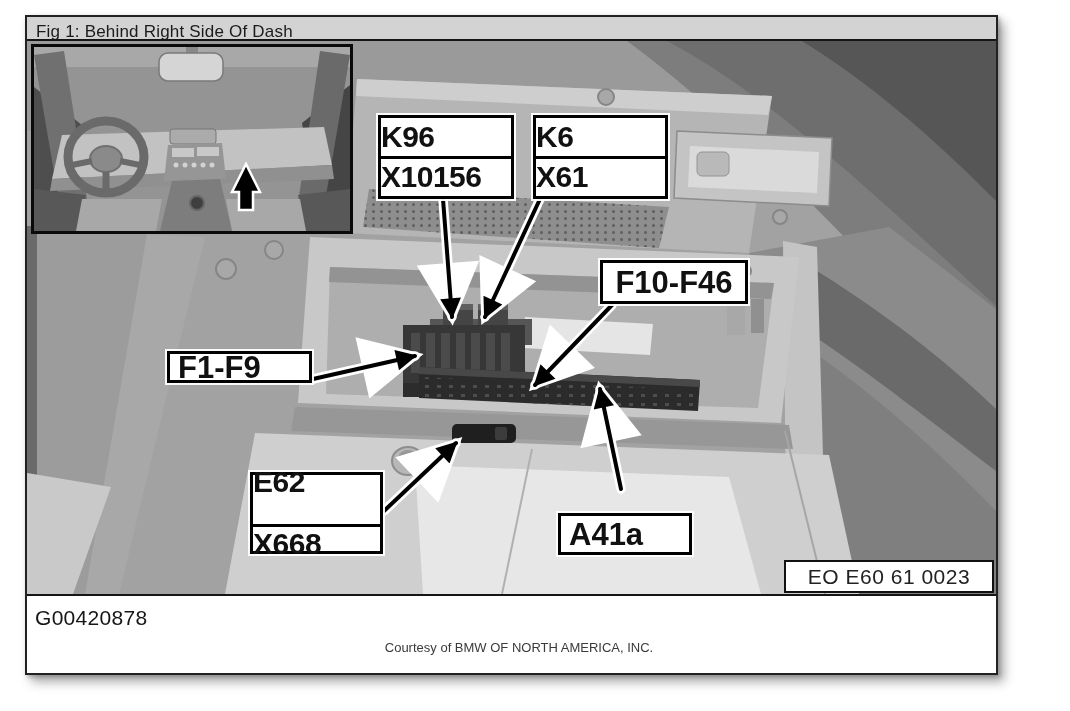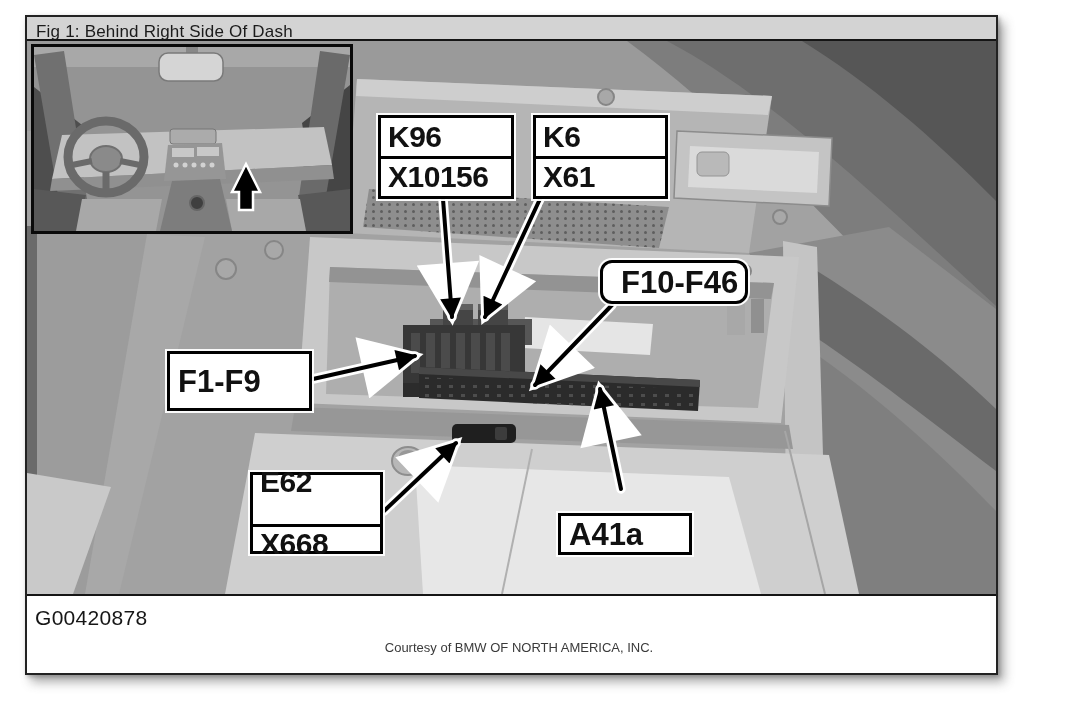--- a/index.html
+++ b/index.html
@@ -50,29 +50,28 @@
     color: #111;
     font-weight: bold;
     display: flex;
     flex-direction: column;
     justify-content: center;
   }
   .callout .row {
     flex: 1;
     display: flex;
     align-items: center;
-    padding-left: 7px;
     font-size: 30px;
     letter-spacing: -0.5px;
     white-space: nowrap;
   }
   .callout .row + .row { border-top: 3px solid #000; }
   .callout.single { font-size: 31px; padding-left: 8px; justify-content: center; }
   .callout.single .lab { line-height: 1; white-space: nowrap; }
-  .callout.centered { padding-left: 18px; align-items: flex-start; border-radius: 12px; }
+  .callout.centered { padding-left: 0; align-items: center; }
   .ref-box {
     position: absolute;
     right: 2px; bottom: 1px;
     width: 210px; height: 33px;
     background: #ffffff;
     border: 2px solid #111;
     color: #222;
     font-size: 21px;
     display: flex; align-items: center; justify-content: center;
     letter-spacing: 0.5px;
@@ -268,33 +267,36 @@
 
     <div class="callout" style="left:506px; top:74px; width:135px; height:84px;">
       <div class="row">K6</div>
       <div class="row">X61</div>
     </div>
 
     <div class="callout single centered" style="left:573px; top:219px; width:148px; height:44px;">
       <span class="lab">F10-F46</span>
     </div>
 
-    <div class="callout single" style="left:140px; top:310px; width:145px; height:60px;">
+    <div class="callout single" style="left:140px; top:310px; width:145px; height:32px;">
       <span class="lab">F1-F9</span>
     </div>
 
     <div class="callout" style="left:223px; top:431px; width:133px; height:82px;gap:25px;">
       <div class="row">E62</div>
       <div class="row">X668</div>
     </div>
 
     <div class="callout single" style="left:531px; top:472px; width:134px; height:42px;">
       <span class="lab">A41a</span>
     </div>
 
+    <div class="ref-box">
+      <span>EO E60 61 0023</span>
+    </div>
 
   </div>
 
   <div class="caption-area">
     <div class="image-id">G00420878</div>
     <div class="courtesy">Courtesy of BMW OF NORTH AMERICA, INC.</div>
   </div>
 
 </div>
 

